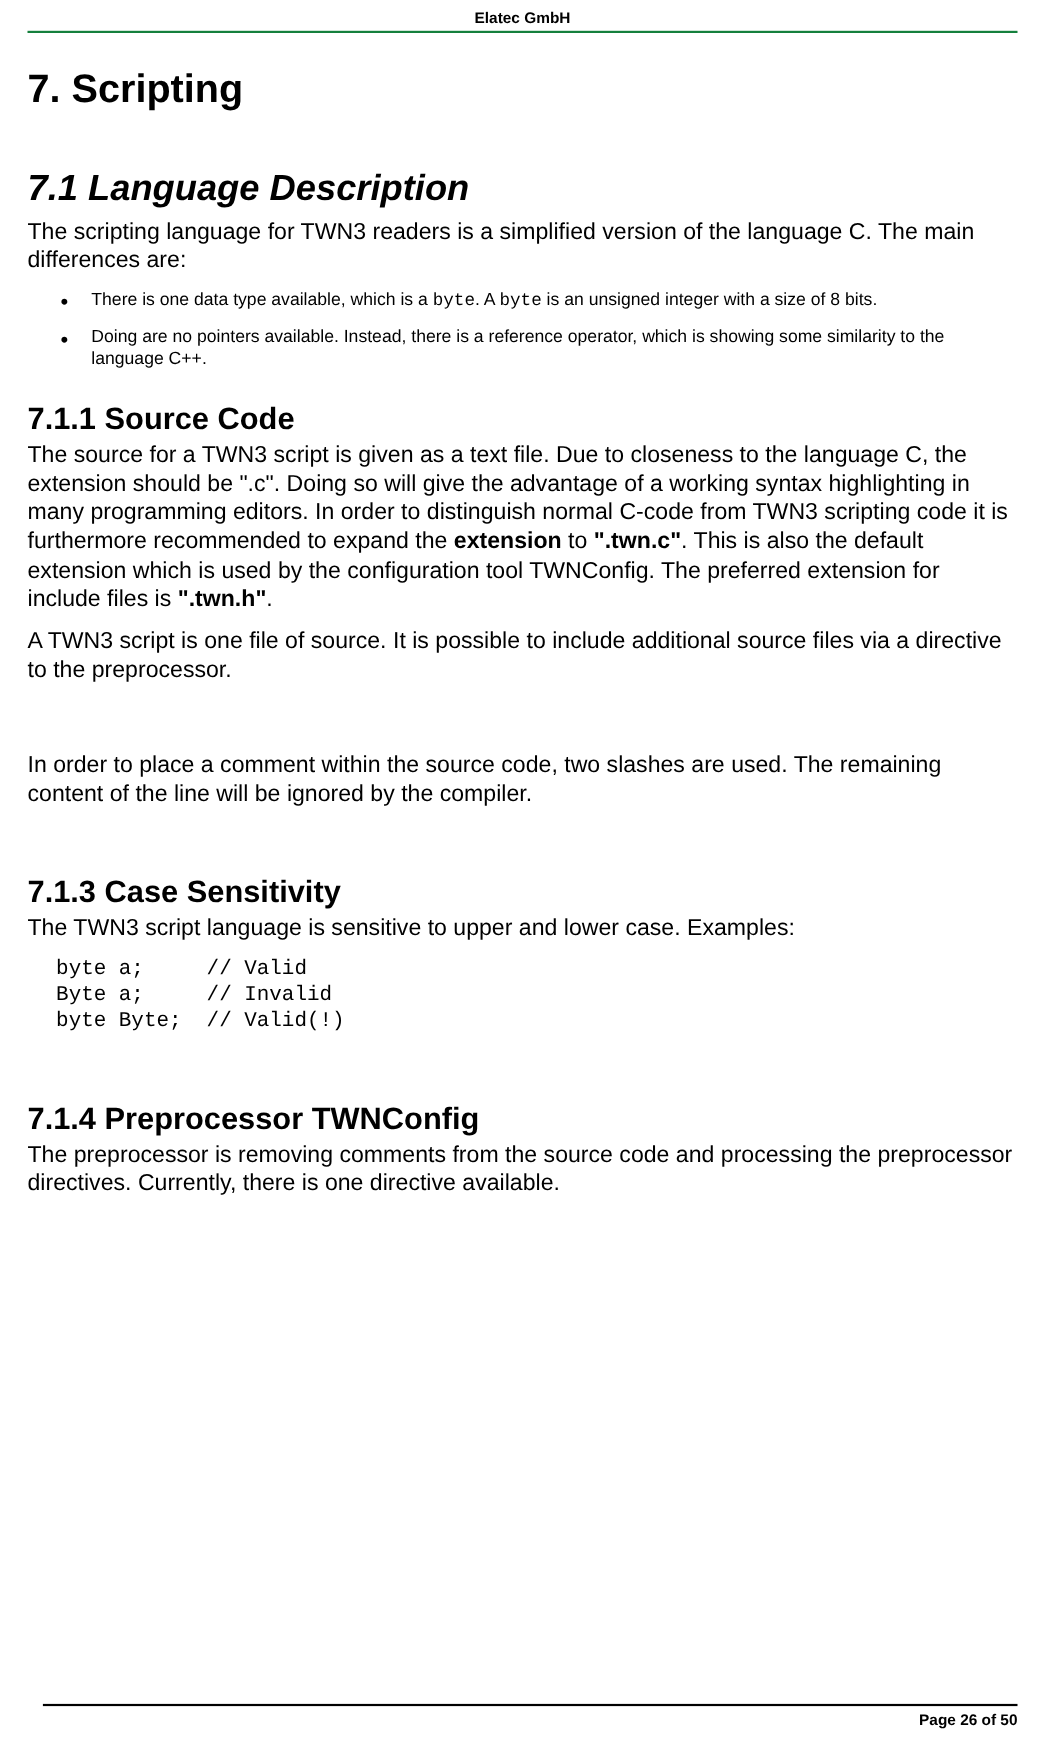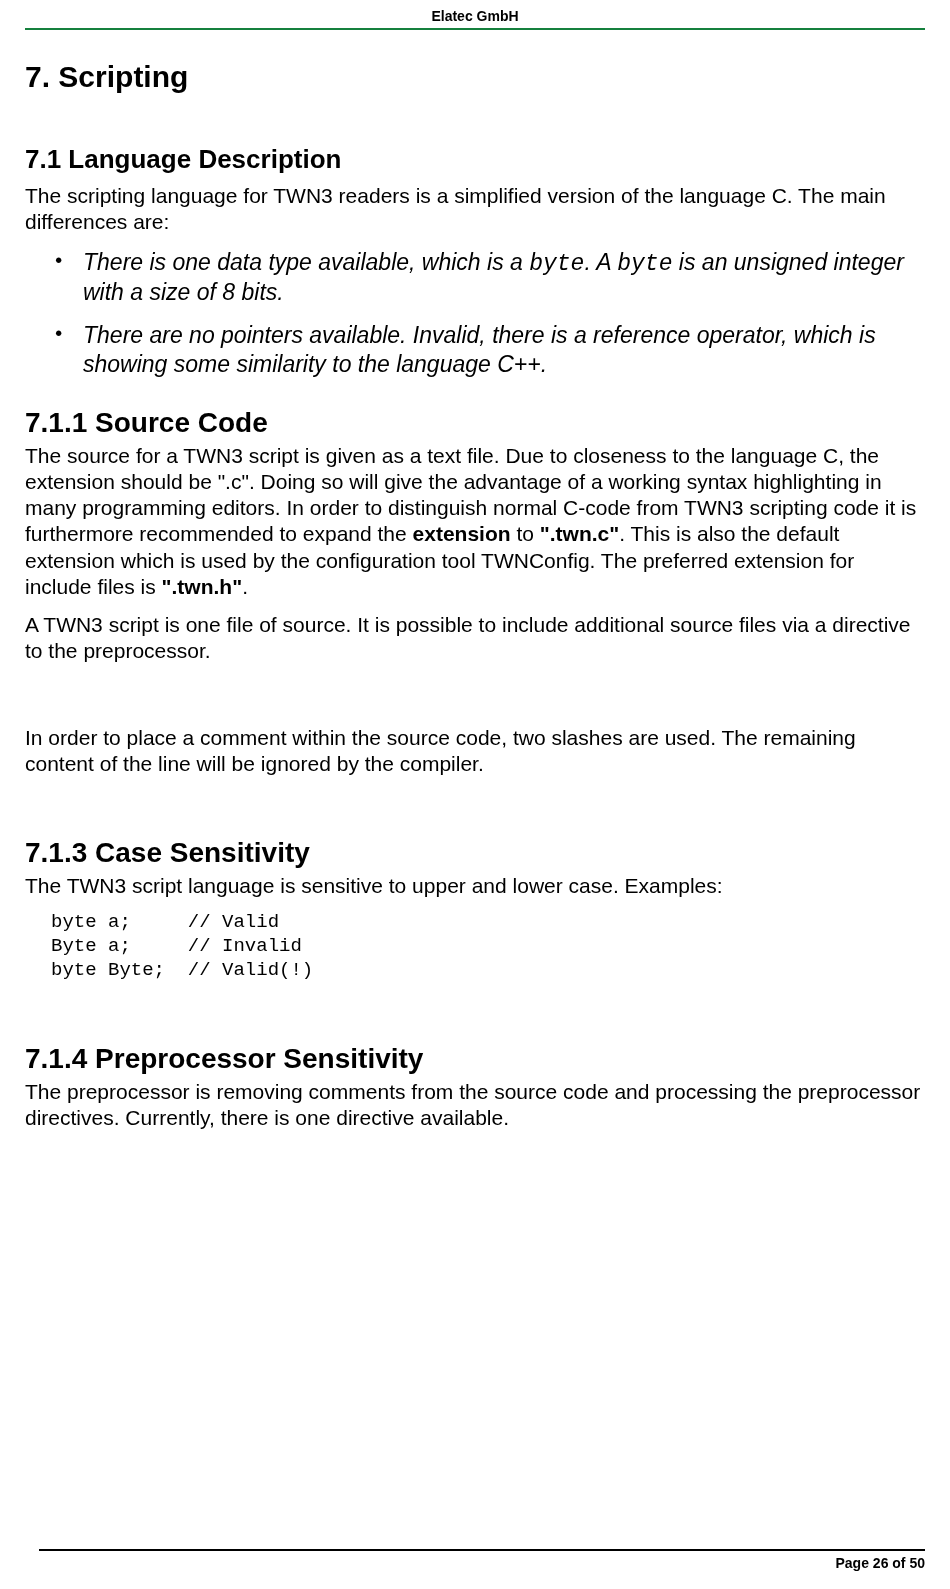--- a/index.html
+++ b/index.html
@@ -22,51 +22,51 @@
     font-size: 14px;
     font-weight: bold;
     padding-top: 8px;
     padding-bottom: 4px;
     border-bottom: 2px solid #15803d;
   }
   .content {
     padding-top: 30px;
   }
   h1 {
-    font-size: 30px;
+    font-size: 36px;
     font-weight: bold;
     margin: 0 0 50px 0;
   }
   h2 {
-    font-size: 26px;
+    font-size: 33px;
+    font-style: italic;
     font-weight: bold;
     margin: 0 0 8px 0;
   }
   h3 {
     font-size: 28px;
     font-weight: bold;
     margin: 0 0 4px 0;
   }
   p {
     font-size: 21px;
     line-height: 1.25;
     margin: 0 0 12px 0;
   }
   ul {
     list-style: none;
     padding: 0;
     margin: 0 0 12px 0;
   }
   ul li {
-    font-size: 23px;
+    font-size: 16px;
     line-height: 1.25;
     padding-left: 58px;
     position: relative;
     margin-bottom: 14px;
-    font-style: italic;
   }
   ul li::before {
     content: "•";
     position: absolute;
     left: 30px;
     top: 0;
     font-size: 20px;
   }
   .mono {
     font-family: "Courier New", Courier, monospace;
@@ -103,41 +103,41 @@
 <div class="content">
 
   <h1>7. Scripting</h1>
 
   <h2>7.1  Language Description</h2>
   <p>The scripting language for TWN3 readers is a simplified version of the language C. The main differences are:</p>
   <ul>
     <li>
       <span>There is one data type available, which is a </span><span class="mono">byte</span><span>. A </span><span class="mono">byte</span><span> is an unsigned integer with a size of 8 bits.</span>
     </li>
-    <li>There are no pointers available. Invalid, there is a reference operator, which is showing some similarity to the language C++.</li>
+    <li>Doing are no pointers available. Instead, there is a reference operator, which is showing some similarity to the language C++.</li>
   </ul>
 
   <div class="sec-gap-md"></div>
   <h3>7.1.1  Source Code</h3>
   <p>
     <span>The source for a TWN3 script is given as a text file. Due to closeness to the language C, the extension should be ".c". Doing so will give the advantage of a working syntax highlighting in many programming editors. In order to distinguish normal C-code from TWN3 scripting code it is furthermore recommended to expand the </span><b>extension</b><span> to </span><b>".twn.c"</b><span>. This is also the default extension which is used by the configuration tool TWNConfig. The preferred extension for include files is </span><b>".twn.h"</b><span>.</span>
   </p>
   <p>A TWN3 script is one file of source. It is possible to include additional source files via a directive to the preprocessor.</p>
 
   <div class="sec-gap-lg"></div>
   <p>In order to place a comment within the source code, two slashes are used. The remaining content of the line will be ignored by the compiler.</p>
 
   <div class="sec-gap-lg"></div>
   <h3>7.1.3  Case Sensitivity</h3>
   <p>The TWN3 script language is sensitive to upper and lower case. Examples:</p>
   <pre class="code">byte a;     // Valid
 Byte a;     // Invalid
 byte Byte;  // Valid(!)</pre>
 
   <div class="sec-gap-lg"></div>
-  <h3>7.1.4  Preprocessor Sensitivity</h3>
+  <h3>7.1.4  Preprocessor TWNConfig</h3>
   <p>The preprocessor is removing comments from the source code and processing the preprocessor directives. Currently, there is one directive available.</p>
 
 </div>
 
 <div class="page-footer">
   <span>Page 26 of 50</span>
 </div>
 
 </body></html>

